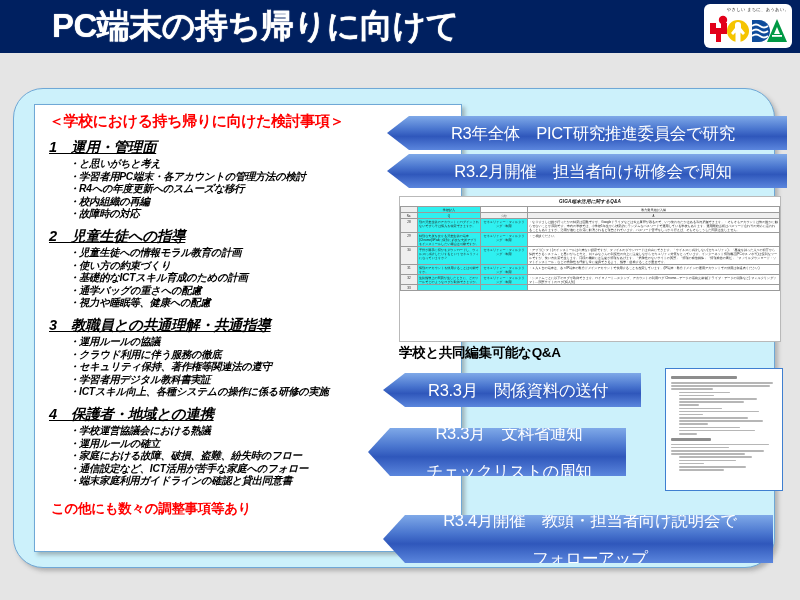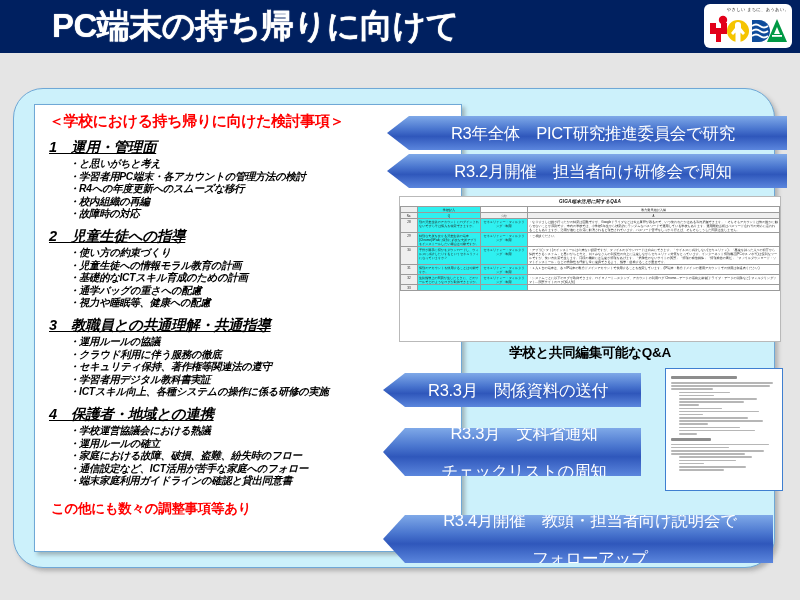--- a/index.html
+++ b/index.html
@@ -96,21 +96,21 @@
     -webkit-clip-path:polygon(22px 0, 100% 0, 100% 100%, 22px 100%, 0 50%);
     clip-path:polygon(22px 0, 100% 0, 100% 100%, 22px 100%, 0 50%);
     box-sizing:border-box;
     line-height:19px;
   }
   .callout span{display:block;padding-left:18px;padding-right:6px;}
 
   #callout-1{left:387px;top:116px;width:400px;height:34px;}
   #callout-2{left:387px;top:154px;width:400px;height:34px;}
   #callout-3{left:383px;top:373px;width:258px;height:34px;}
-  #callout-4{left:383px;top:428px;width:258px;height:48px;}
+  #callout-4{left:368px;top:428px;width:258px;height:48px;}
   #callout-5{left:383px;top:515px;width:390px;height:48px;}
 
   
   .sheet{
     position:absolute;left:399px;top:196px;width:382px;height:146px;
     background:#ffffff;border:1px solid #b9b9b9;
     box-sizing:border-box;overflow:hidden;
     font-size:3.1px;color:#222;
   }
   .sheet-title{
@@ -124,21 +124,21 @@
   }
   .c-no{width:14px;text-align:center;background:#efefef;}
   .c-q{width:60px;background:#2ff0f0;}
   .c-cat{width:44px;background:#2ff0f0;text-align:center;}
   .c-a{background:#ffffff;}
   .hdr-cyan{background:#2ff0f0;text-align:center;font-weight:bold;}
   .hdr-white{background:#ffffff;text-align:center;font-weight:bold;}
   .hdr-grey{background:#efefef;text-align:center;font-size:2.8px;}
   .sheet-cap{
     position:absolute;left:399px;top:344px;width:382px;
-    text-align:center;font-size:13.5px;font-weight:bold;color:#000;
+    text-align:left;font-size:13.5px;font-weight:bold;color:#000;
     letter-spacing:-0.3px;
   }
 
   
   .doc{
     position:absolute;background:#ffffff;border:1.5px solid #3f7fd0;
     box-sizing:border-box;overflow:hidden;padding:4px 5px;
   }
   #doc-1{left:665px;top:368px;width:118px;height:123px;}
   .doc-h{height:3px;background:#8d8d8d;margin:3px 0 3px 0;width:62%;border-radius:1px;}
@@ -191,22 +191,22 @@
         <li data-interactable="false">学習者用PC端末・各アカウントの管理方法の検討</li>
         <li data-interactable="false">R4への年度更新へのスムーズな移行</li>
         <li data-interactable="false">校内組織の再編</li>
         <li data-interactable="false">故障時の対応</li>
       </ul>
     </div>
 
     <div class="sec" data-interactable="false">
       <div class="sec-title" data-interactable="false">2　児童生徒への指導</div>
       <ul class="bullets" data-interactable="false">
+        <li data-interactable="false">児童生徒への情報モラル教育の計画</li>
         <li data-interactable="false">使い方の約束づくり</li>
-        <li data-interactable="false">児童生徒への情報モラル教育の計画</li>
         <li data-interactable="false">基礎的なICTスキル育成のための計画</li>
         <li data-interactable="false">通学バッグの重さへの配慮</li>
         <li data-interactable="false">視力や睡眠等、健康への配慮</li>
       </ul>
     </div>
 
     <div class="sec" data-interactable="false">
       <div class="sec-title" data-interactable="false">3　教職員との共通理解・共通指導</div>
       <ul class="bullets" data-interactable="false">
         <li data-interactable="false">運用ルールの協議</li>

